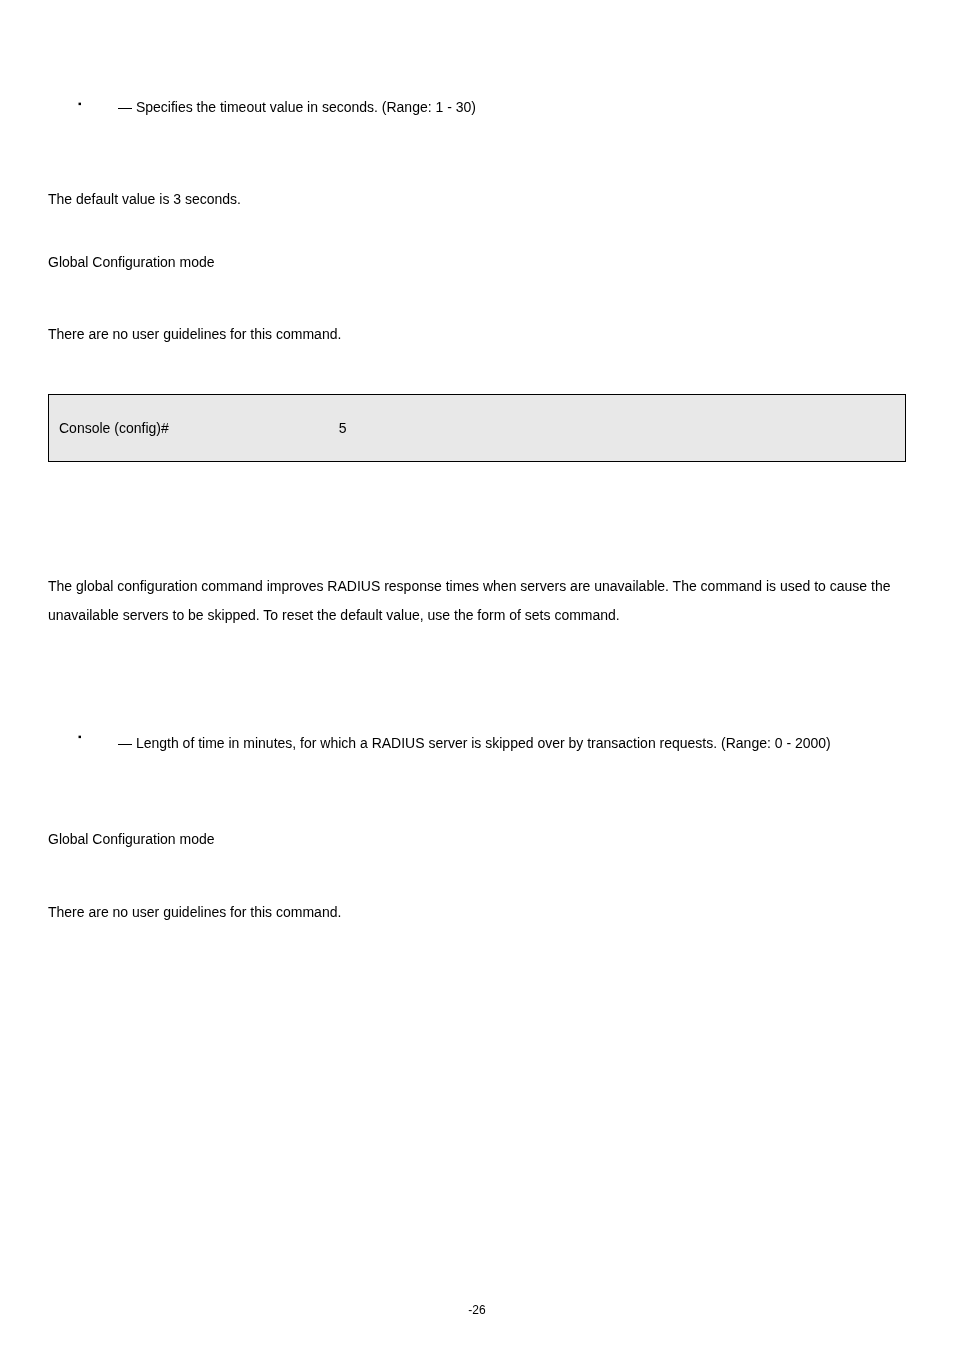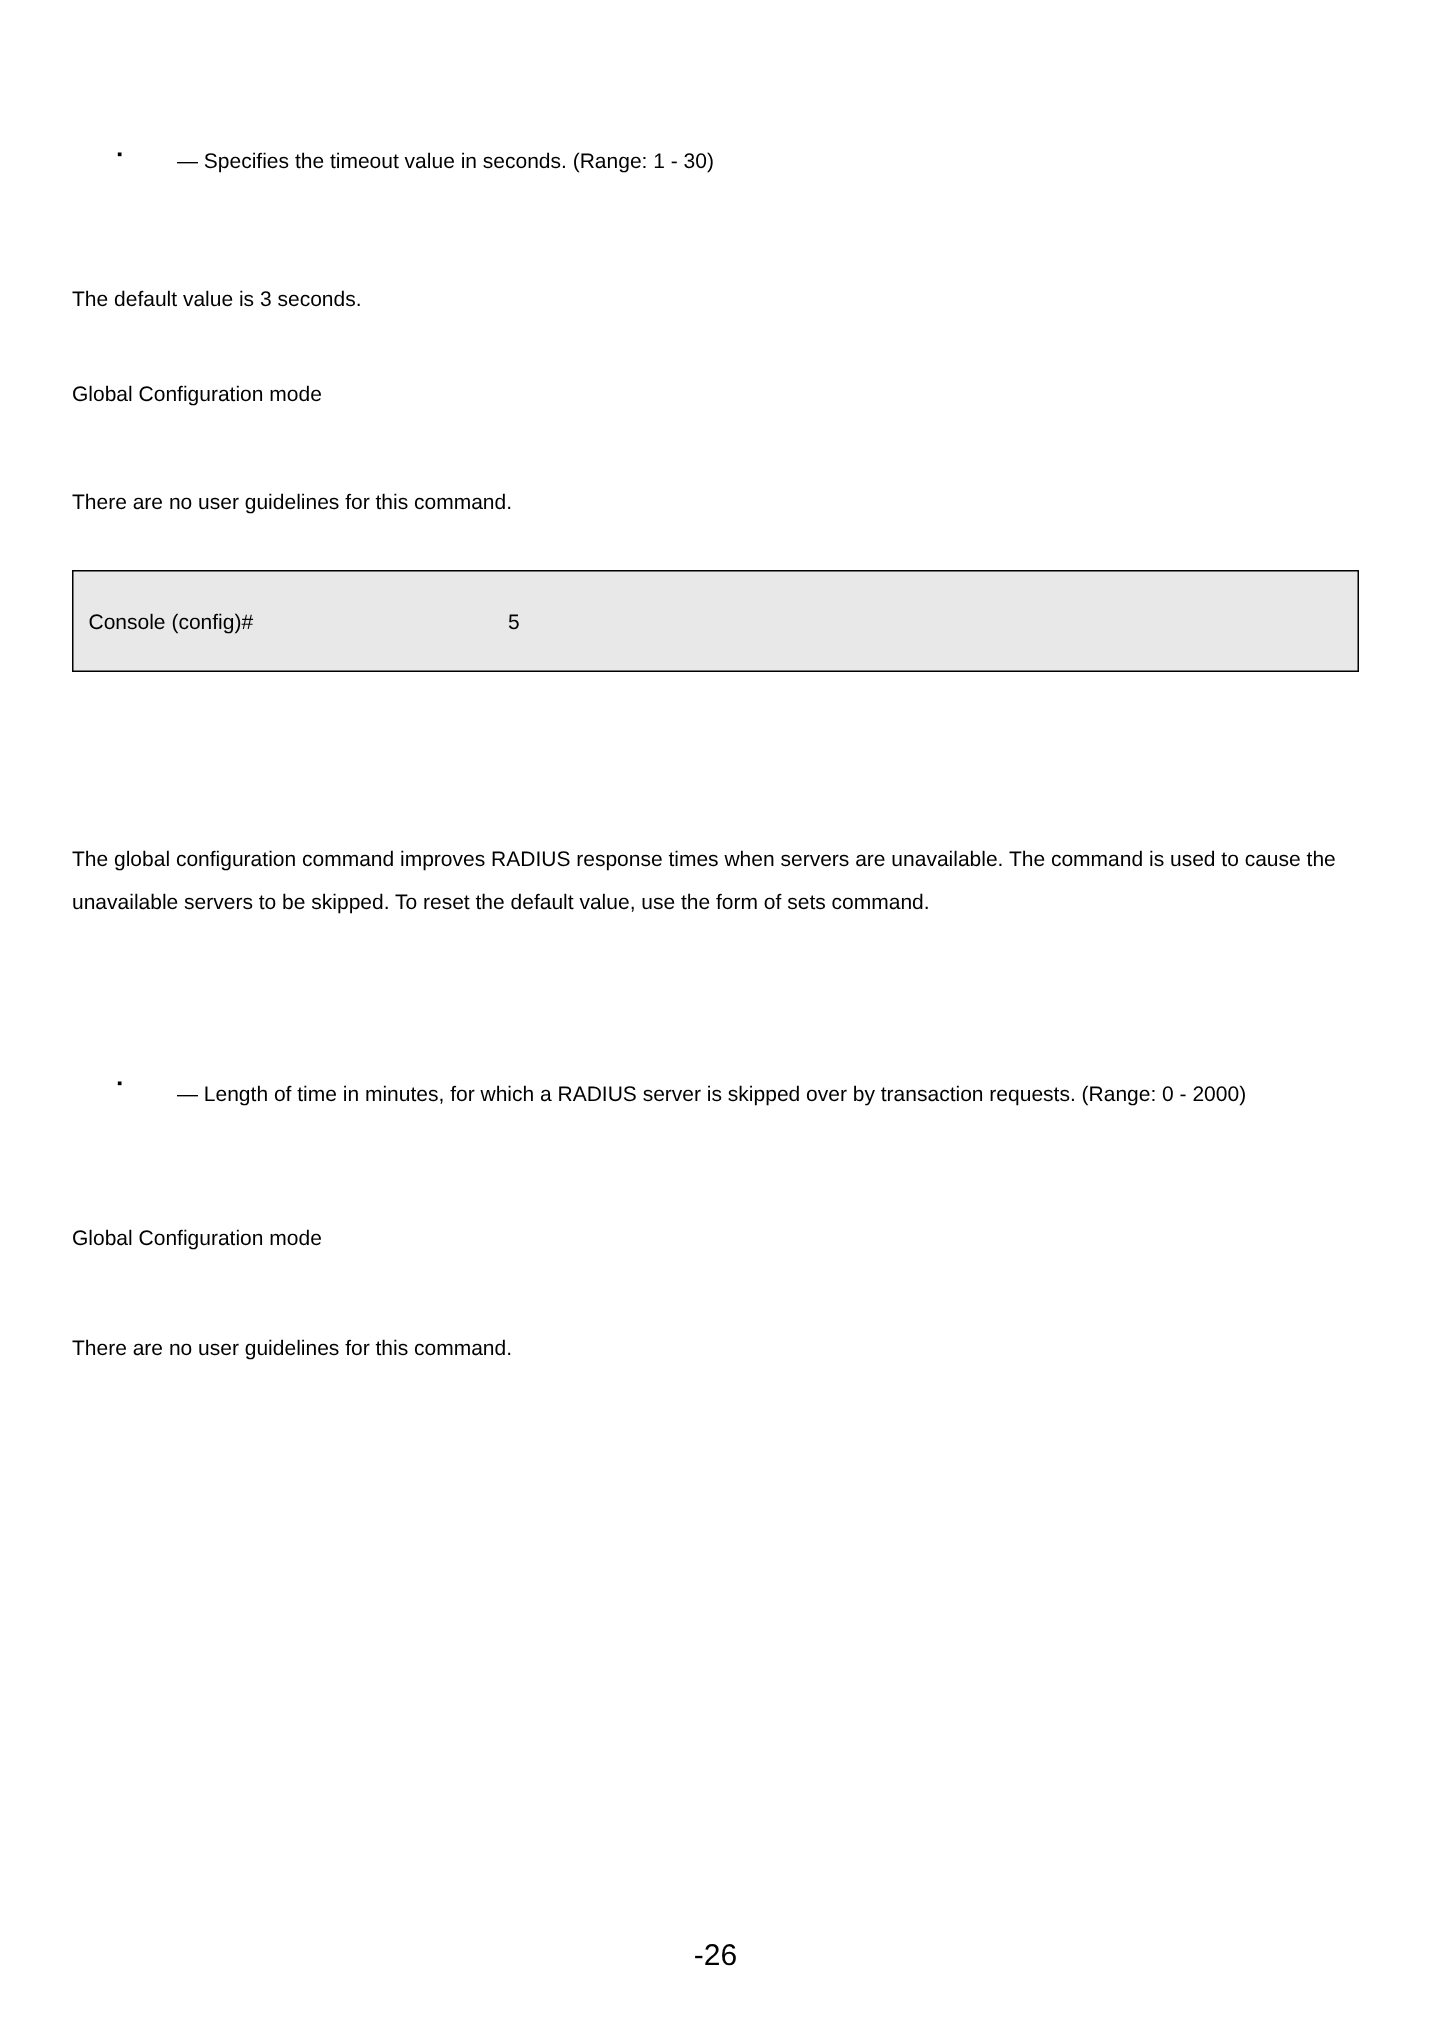--- a/index.html
+++ b/index.html
@@ -27,30 +27,30 @@
   .spacer-10 { height: 10px; }
   .spacer-20 { height: 20px; }
   .spacer-large { height: 110px; }
   p.block { margin-bottom: 8px; margin-top: 22px; }
   p.para { line-height: 2.1; }
   .codebox {
     border: 1px solid #000;
     background: #e8e8e8;
     padding: 22px 10px;
     font-size: 14px;
-    margin-top: 6px;
+    margin-top: 20px;
   }
   .codebox span.gap { display: inline-block; width: 170px; }
   .footer {
     position: absolute;
     bottom: 30px;
     left: 0;
     width: 100%;
     text-align: center;
-    font-size: 20px;
+    font-size: 12px;
     color: #000;
   }
 </style>
 </head>
 <body>
 
 <div class="content">
 
   <ul class="param">
     <li><span class="li-body"> — Specifies the timeout value in seconds. (Range: 1 - 30)</span></li>

